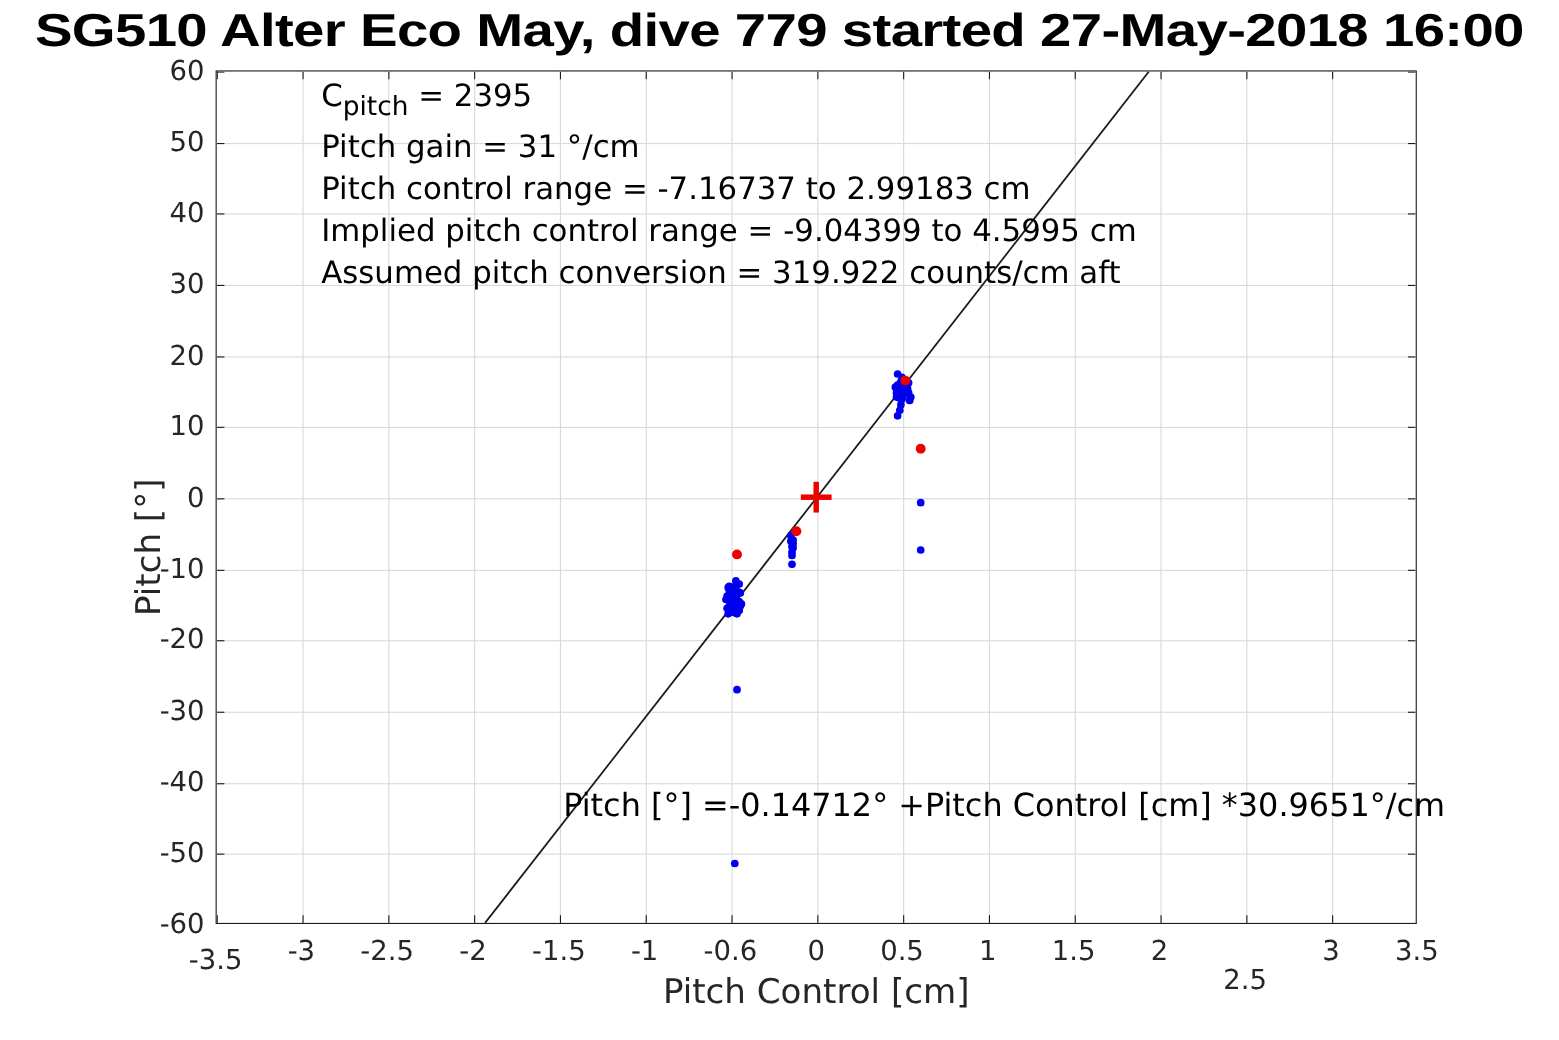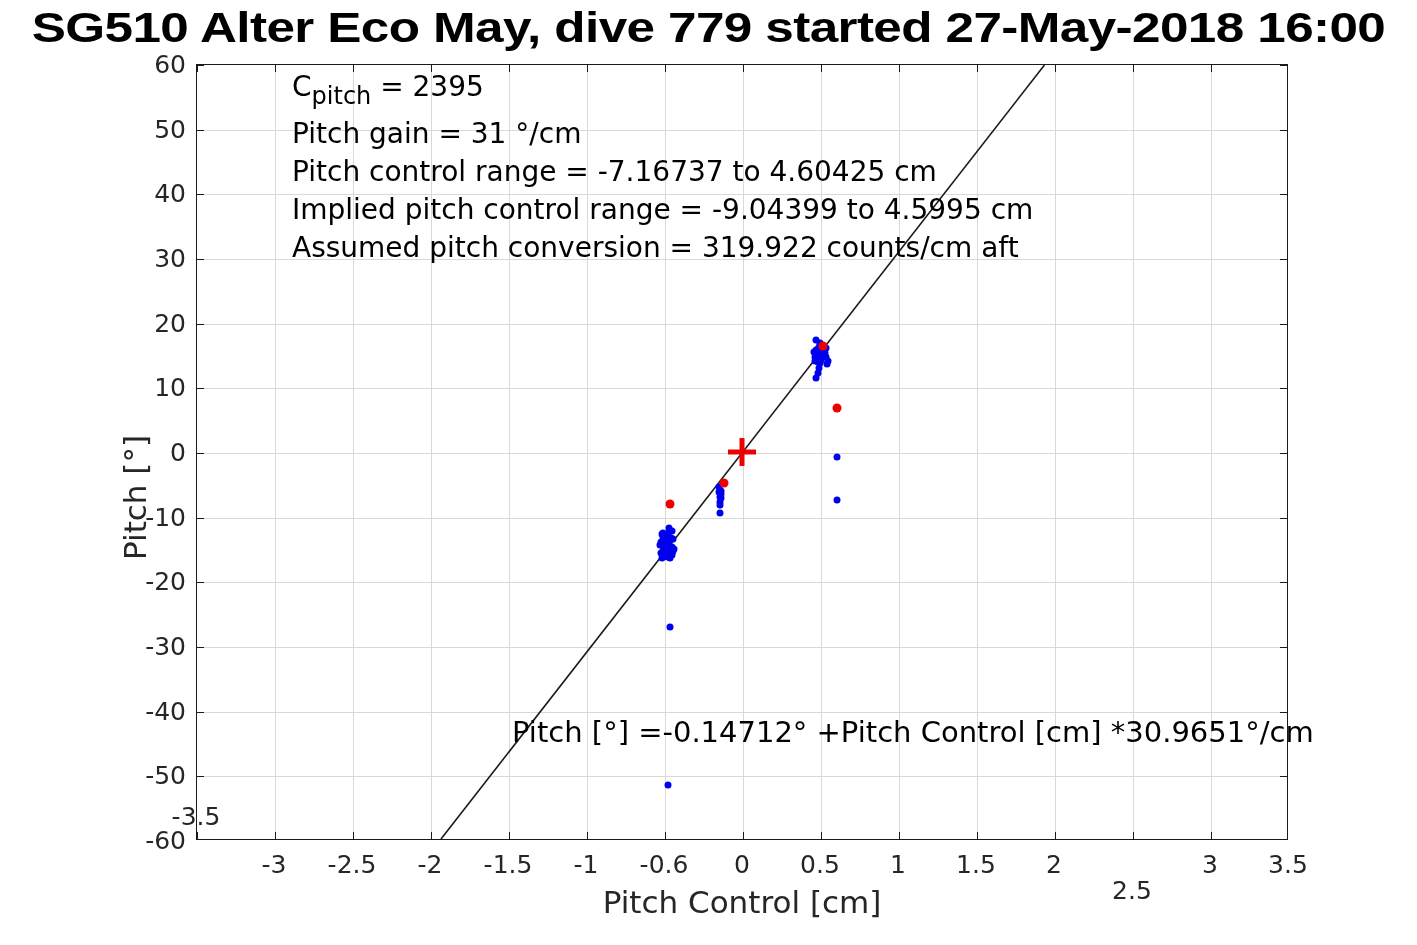--- a/index.html
+++ b/index.html
@@ -345,21 +345,21 @@
         <div class="tick-y" style="top: 582px;"></div>
         <div class="tick-y-right" style="top: 582px;"></div>
         <div class="tick-y" style="top: 646.667px;"></div>
         <div class="tick-y-right" style="top: 646.667px;"></div>
         <div class="tick-y" style="top: 711.333px;"></div>
         <div class="tick-y-right" style="top: 711.333px;"></div>
       </div>
   </div>
 
   <div id="xticklabels">
-      <div class="xticklabel" style="left: 196px; top: 802px;">-3.5</div>
+      <div class="xticklabel" style="left: 196px; top: 858px;">-3.5</div>
       <div class="xticklabel" style="left: 274px; top: 850px;">-3</div>
       <div class="xticklabel" style="left: 352px; top: 850px;">-2.5</div>
       <div class="xticklabel" style="left: 430px; top: 850px;">-2</div>
       <div class="xticklabel" style="left: 508px; top: 850px;">-1.5</div>
       <div class="xticklabel" style="left: 586px; top: 850px;">-1</div>
       <div class="xticklabel" style="left: 664px; top: 850px;">-0.6</div>
       <div class="xticklabel" style="left: 742px; top: 850px;">0</div>
       <div class="xticklabel" style="left: 820px; top: 850px;">0.5</div>
       <div class="xticklabel" style="left: 898px; top: 850px;">1</div>
       <div class="xticklabel" style="left: 976px; top: 850px;">1.5</div>
@@ -383,19 +383,19 @@
       <div class="yticklabel" style="left: 100px; width: 86px; top: 775.333px;">-50</div>
       <div class="yticklabel" style="left: 100px; width: 86px; top: 840px;">-60</div>
     </div>
 
   <div id="xlabel">Pitch Control [cm]</div>
   <div id="ylabel">Pitch [°]</div>
 
   <div id="annotation">
     <span class="ln"><span>C</span><sub>pitch</sub><span> = 2395</span></span>
     <span class="ln">Pitch gain = 31 °/cm</span>
-    <span class="ln">Pitch control range = -7.16737 to 4.60425 cm</span>
+    <span class="ln">Pitch control range = -7.16737 to 2.99183 cm</span>
     <span class="ln">Implied pitch control range = -9.04399 to 4.5995 cm</span>
     <span class="ln">Assumed pitch conversion = 319.922 counts/cm aft</span>
   </div>
 
   <div id="eqn-text">Pitch [°] =-0.14712° +Pitch Control [cm] *30.9651°/cm</div>
 </div>
 
 </body></html>

